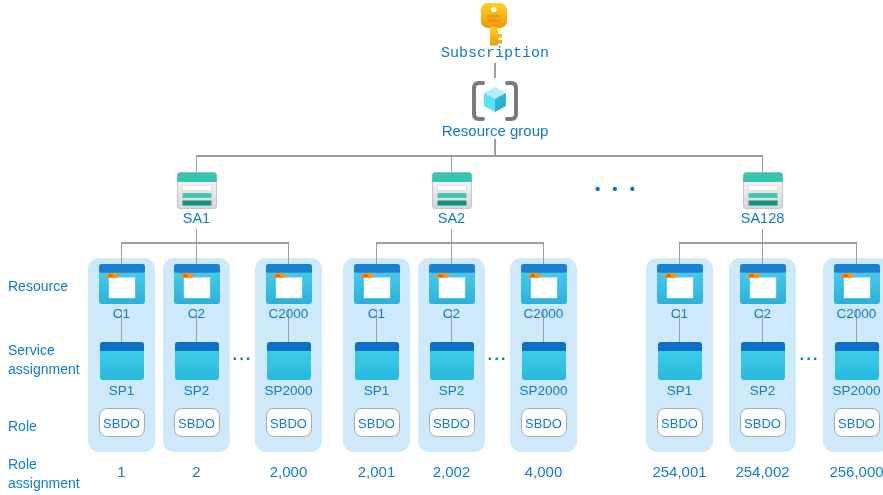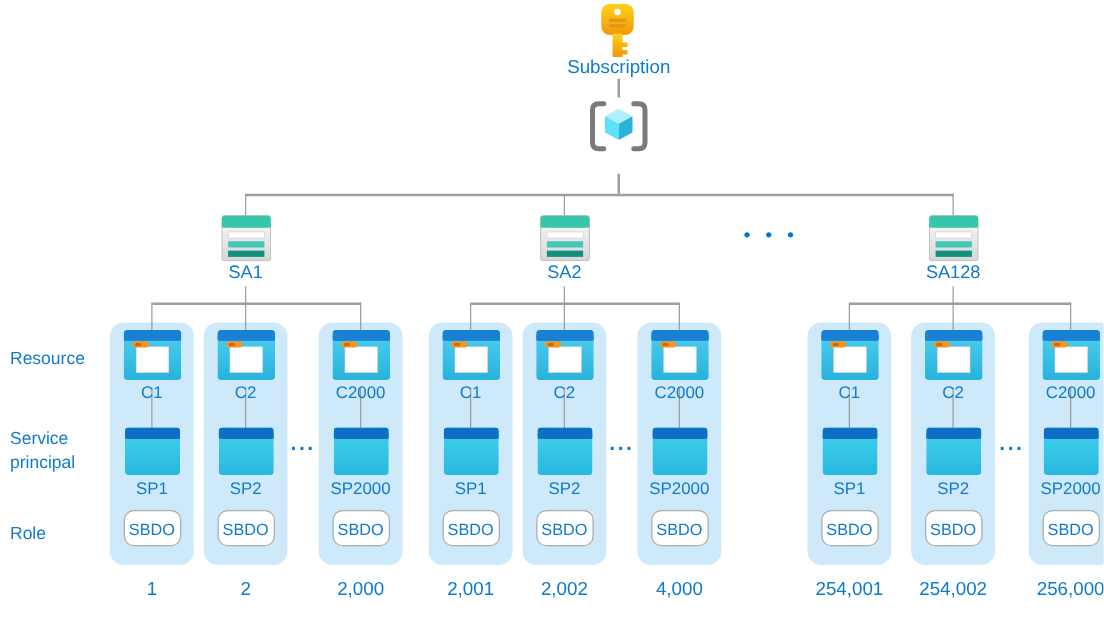--- a/index.html
+++ b/index.html
@@ -71,44 +71,46 @@
   </svg>
 
   
   <svg class="abs icon" style="left:478px;top:3px;" width="32" height="43" viewBox="0 0 32 43">
     <rect x="3" y="0" width="26" height="25" rx="7" fill="url(#gKey)"></rect>
     <circle cx="16" cy="6.5" r="2.6" fill="#ffffff"></circle>
     <rect x="9" y="12" width="14" height="2.5" rx="1.2" fill="#e09a12"></rect>
     <rect x="9" y="16.2" width="14" height="2.5" rx="1.2" fill="#e09a12"></rect>
     <path d="M12,24 H20 V31 H24 V34.5 H20 V37 H24 V40.5 H20 V42.5 H12 Z" fill="url(#gKey)"></path>
   </svg>
-  <div class="top-label" style="left:435px;top:45px;width:120px;">Subscription</div>
+  <div class="top-label" style="left:435px;top:45px;width:120px;font-family:Liberation Mono, monospace;">Subscription</div>
 
   <div class="line" style="left:494px;top:63px;width:1.5px;height:15px;"></div>
 
   
   <svg class="abs icon" style="left:468px;top:78px;" width="54" height="46" viewBox="0 0 54 46">
     <path d="M15,5 H11 Q6,5 6,10 V36 Q6,41 11,41 H15" fill="none" stroke="#7a7a7a" stroke-width="4" stroke-linecap="round"></path>
     <path d="M39,5 H43 Q48,5 48,10 V36 Q48,41 43,41 H39" fill="none" stroke="#7a7a7a" stroke-width="4" stroke-linecap="round"></path>
     <polygon points="27,9 38,15 27,21 16,15" fill="#aeeffb"></polygon>
     <polygon points="16,15 27,21 27,34 16,28" fill="#5ce1f8"></polygon>
     <polygon points="38,15 27,21 27,34 38,28" fill="#29b4d6"></polygon>
   </svg>
+  <div class="top-label" style="left:425px;top:122px;width:140px;">Resource group</div>
 
   <div class="line" style="left:494px;top:139px;width:1.5px;height:16px;"></div>
   
   <div class="line" style="left:196px;top:155px;width:567px;height:1.5px;"></div>
 
   
   <div class="big-ellipsis">• • •</div>
 
   
   <div class="row-label" style="top:277px;">Resource</div>
-  <div class="row-label" style="top:341px;">Service principal</div>
+  <div class="row-label" style="top:341px;">Service assignment</div>
   <div class="row-label" style="top:417px;">Role</div>
+  <div class="row-label" style="top:455px;">Role assignment</div>
 
   
   
 <div class="line" style="left: 195.75px; top: 155px; width: 1.5px; height: 17.5px;"></div><svg class="abs icon" width="40" height="37" viewBox="0 0 40 37" style="left: 176.5px; top: 172px;">
       <rect x="0.5" y="0.5" width="39" height="36" rx="2.5" fill="url(#gSa)" stroke="#c6c6c6" stroke-width="1"></rect>
       <rect x="0.5" y="0.5" width="39" height="9.5" rx="2.5" fill="#36c6ab"></rect>
       <rect x="0.5" y="6" width="39" height="4" fill="#36c6ab"></rect>
       <rect x="5.5" y="13.5" width="29" height="5" fill="#ffffff" stroke="#d2d2d2" stroke-width="0.6"></rect>
       <rect x="5.5" y="21" width="29" height="5" fill="#46c7b1"></rect>
       <rect x="5.5" y="28.5" width="29" height="5" fill="#11917e"></rect>

